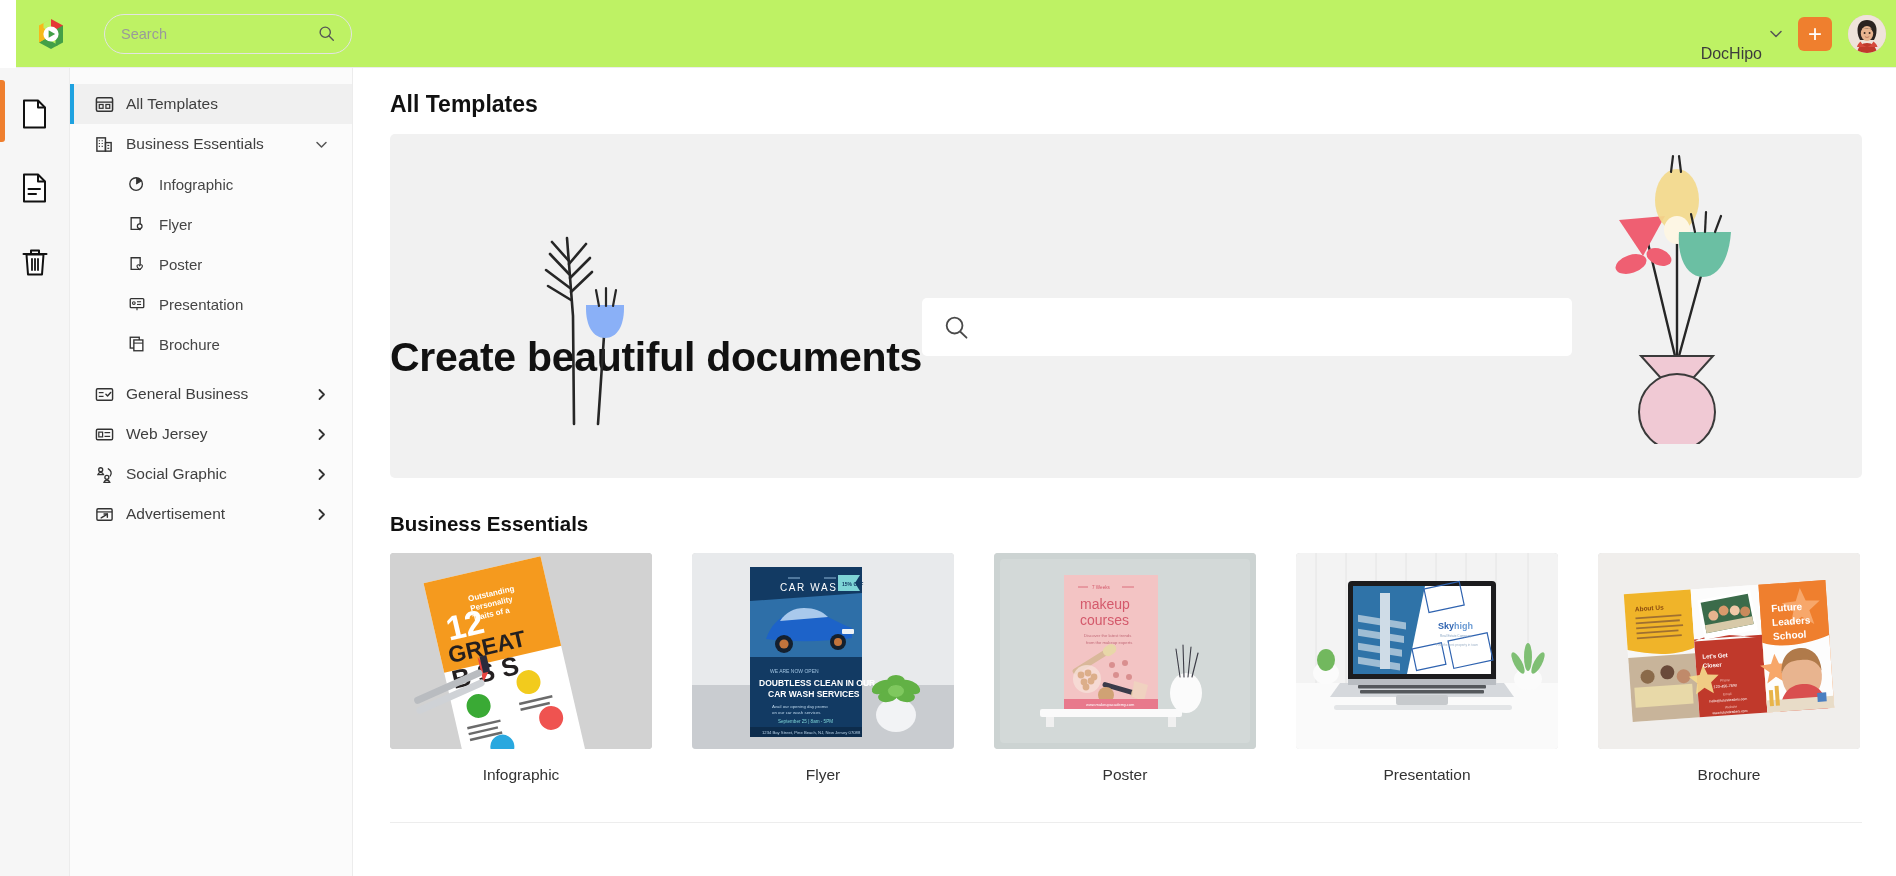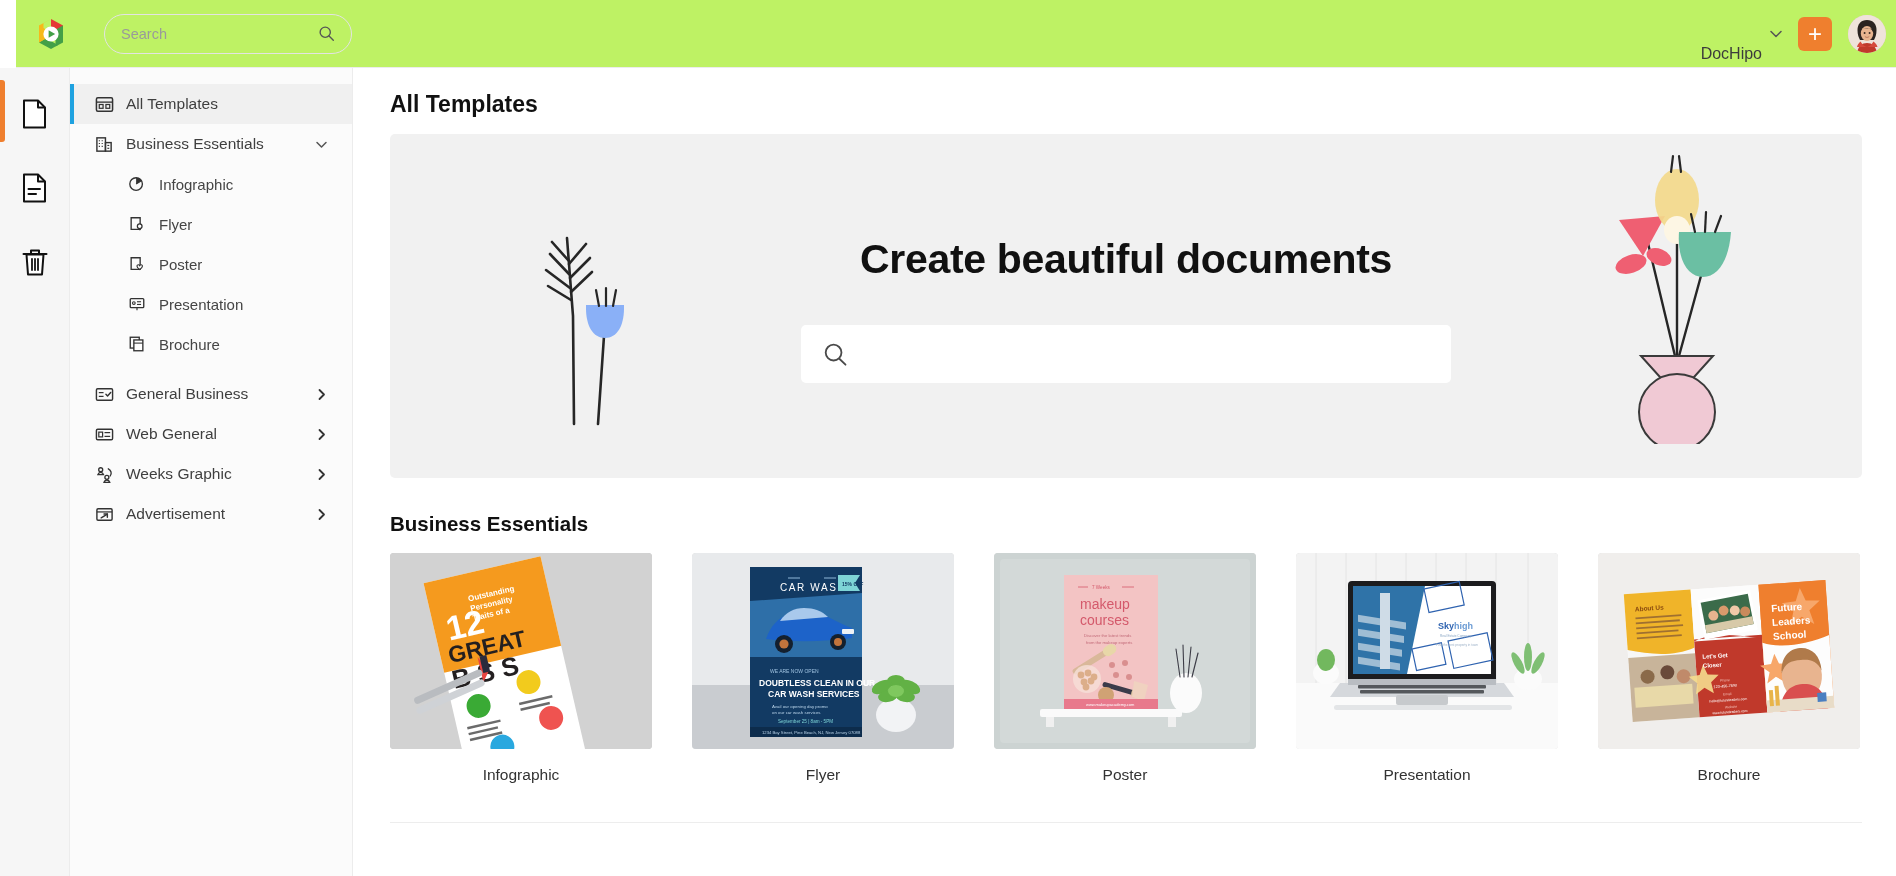--- a/index.html
+++ b/index.html
@@ -102,21 +102,21 @@
   }
   .page-h {
     font-size: 23px; font-weight: bold; color: #111;
     margin-top: 23px; margin-bottom: 16px;
   }
 
   
   .hero {
     position: relative; height: 344px; background: #f1f1f1;
     border-radius: 5px; overflow: hidden;
-    display: flex; flex-direction: column; align-items: center;
+    display: flex; flex-direction: row; align-items: center;
   }
   .hero-title {
     font-size: 41px; font-weight: bold; color: #111;
     margin-top: 102px; letter-spacing: -0.3px;
   }
   .hero-search {
     width: 650px; height: 58px; background: #fff; border-radius: 5px;
     margin-top: 42px; display: flex; align-items: center; padding: 0 22px; gap: 16px;
   }
   .hero-search input {
@@ -351,39 +351,39 @@
 
     <div class="sb-item">
       <span class="sb-ico">
         <svg width="19" height="19" viewBox="0 0 20 20">
           <rect x="1.5" y="4.5" width="17" height="11" rx="1.3" fill="none" stroke="#333" stroke-width="1.5"></rect>
           <rect x="4" y="7.5" width="4" height="5" fill="none" stroke="#333" stroke-width="1.3"></rect>
           <line x1="10" y1="8" x2="16" y2="8" stroke="#333" stroke-width="1.3"></line>
           <line x1="10" y1="12" x2="16" y2="12" stroke="#333" stroke-width="1.3"></line>
         </svg>
       </span>
-      <span class="sb-label">Web General</span>
+      <span class="sb-label">Web Jersey</span>
       <span class="sb-arrow">
         <svg width="13" height="13" viewBox="0 0 13 13">
           <polyline points="4.5,2 9,6.5 4.5,11" fill="none" stroke="#333" stroke-width="1.8" stroke-linecap="round" stroke-linejoin="round"></polyline>
         </svg>
       </span>
     </div>
 
     <div class="sb-item">
       <span class="sb-ico">
         <svg width="19" height="19" viewBox="0 0 20 20">
           <circle cx="6" cy="5" r="2.1" fill="none" stroke="#333" stroke-width="1.4"></circle>
           <path d="M3 10.2c.5-1.6 1.6-2.4 3-2.4s2.5.8 3 2.4z" fill="none" stroke="#333" stroke-width="1.4"></path>
           <circle cx="12.5" cy="13" r="2.1" fill="none" stroke="#333" stroke-width="1.4"></circle>
           <path d="M9.5 18.2c.5-1.6 1.6-2.4 3-2.4s2.5.8 3 2.4z" fill="none" stroke="#333" stroke-width="1.4"></path>
           <path d="M14 4c3 1.5 4 5 2 7.5" fill="none" stroke="#333" stroke-width="1.4" stroke-linecap="round"></path>
         </svg>
       </span>
-      <span class="sb-label">Weeks Graphic</span>
+      <span class="sb-label">Social Graphic</span>
       <span class="sb-arrow">
         <svg width="13" height="13" viewBox="0 0 13 13">
           <polyline points="4.5,2 9,6.5 4.5,11" fill="none" stroke="#333" stroke-width="1.8" stroke-linecap="round" stroke-linejoin="round"></polyline>
         </svg>
       </span>
     </div>
 
     <div class="sb-item">
       <span class="sb-ico">
         <svg width="19" height="19" viewBox="0 0 20 20">

